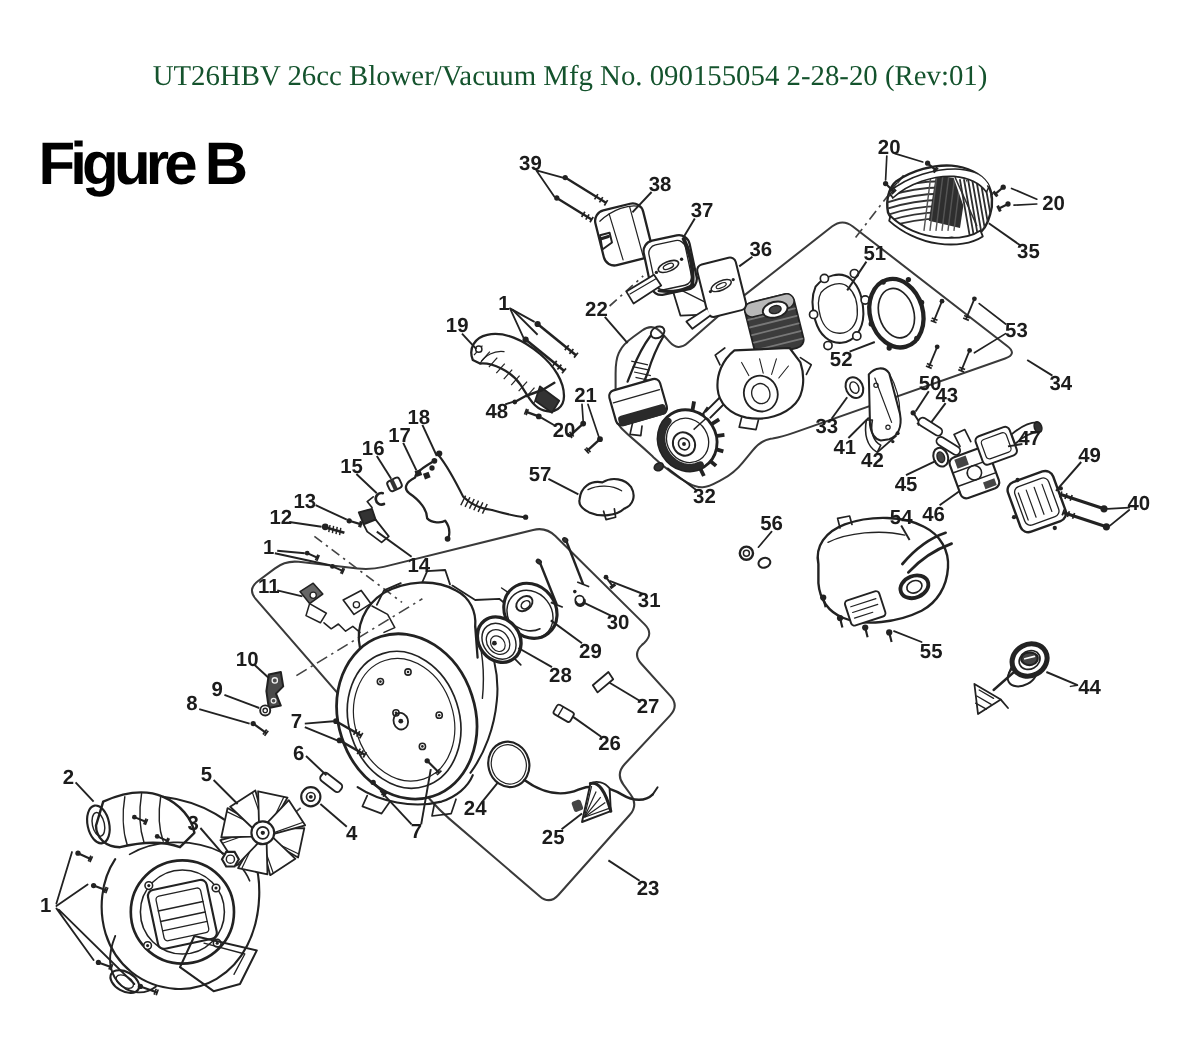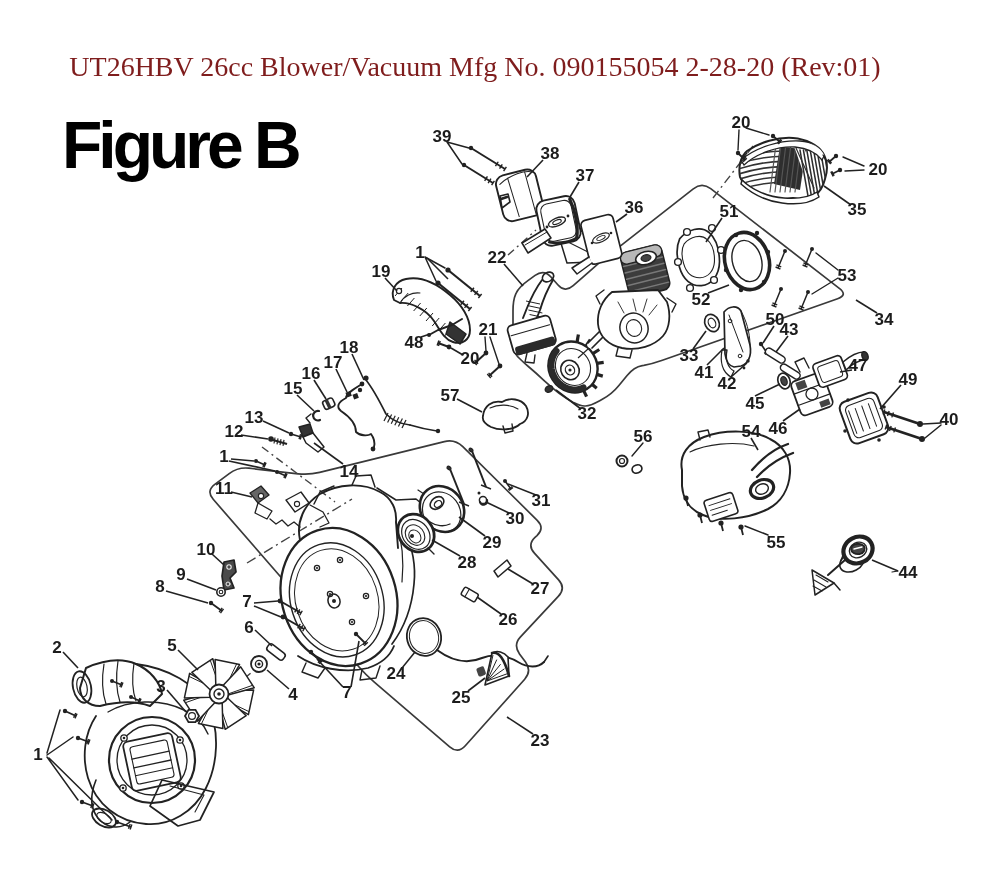--- a/index.html
+++ b/index.html
@@ -1,21 +1,21 @@
 <!DOCTYPE html>
 <html><head><meta charset="utf-8">
 <style>
   html,body { margin:0; padding:0; background:#ffffff; }
   .page { position:relative; width:1000px; height:883px; background:#fff;
            font-family:"Liberation Sans", sans-serif; overflow:hidden; }
   svg text { font-family:"Liberation Sans", sans-serif; }
   .title { position:absolute; left:0; top:51px; width:950px; text-align:center;
-            font-family:"Liberation Serif", serif; font-size:28px; color:#7f1d1d; }
-  .figb { position:absolute; left:32px; top:107px; font-size:66px; font-weight:bold;
-           letter-spacing:-4px; color:#000;margin-left:30px; }
+            font-family:"Liberation Serif", serif; font-size:24px; color:#14532d; }
+  .figb { position:absolute; left:32px; top:107px; font-size:50px; font-weight:bold;
+           letter-spacing:-4px; color:#000; }
 </style></head>
 <body>
 <div class="page">
   <div class="title">UT26HBV 26cc Blower/Vacuum Mfg No. 090155054 2-28-20 (Rev:01)</div>
   <div class="figb">Figure B</div>
   <svg width="1000" height="883" viewBox="0 0 1000 883" style="position:absolute;left:0;top:0">
 <g stroke-linecap="round">
 <path d="M 515.7 294.1 Q 513 300 513.0 311.0 L 513.0 341.0 Q 513 352 517.5 356.5 L 518.5 357.5 Q 523 362 528.9 367.0 L 530.1 368.0 Q 536 373 543.3 379.8 L 544.7 381.2 Q 552 388 558.8 393.0 L 560.2 394.0 Q 567 399 572.9 402.2 L 574.1 402.8 Q 580 406 584.5 406.0 L 585.5 406.0 Q 590 406 599.7 400.7 L 602.3 399.3 Q 612 394 618.9 385.5 L 627.1 375.5 Q 634 367 642.2 365.6 L 643.8 365.4 Q 652 364 662.4 360.3 L 837.6 298.7 Q 848 295 839.3 288.3 L 710.7 188.7 Q 702 182 693.3 188.8 L 608.7 255.2 Q 600 262 591.8 269.3 L 573.2 285.7 Q 565 293 557.8 284.7 L 551.2 277.3 Q 544 269 535.1 275.4 L 527.9 280.6 Q 519 287 516.3 292.9 Z" stroke="#3a3a3a" stroke-width="1.7" fill="none" stroke-linejoin="round" stroke-linecap="round"></path>
 <path d="M 298.1 473.8 Q 309 475 319.7 472.4 L 444.3 441.6 Q 455 439 462.8 446.7 L 537.2 520.3 Q 545 528 537.0 535.6 L 535.0 537.4 Q 527 545 534.4 553.1 L 558.6 579.9 Q 566 588 558.5 596.1 L 520.5 636.9 Q 513 645 519.5 653.9 L 525.5 662.1 Q 532 671 524.7 679.2 L 465.3 745.8 Q 458 754 449.7 746.8 L 374.3 682.2 Q 366 675 358.8 666.7 L 213.2 499.3 Q 206 491 214.8 484.4 L 229.2 473.6 Q 238 467 248.9 468.2 Z" stroke="#3a3a3a" stroke-width="1.7" fill="none" stroke-linejoin="round" stroke-linecap="round"></path>
 <line x1="247" y1="563" x2="352" y2="499" stroke="#444" stroke-width="1.4" stroke-linecap="butt" stroke-dasharray="10 4 2 4"></line>

